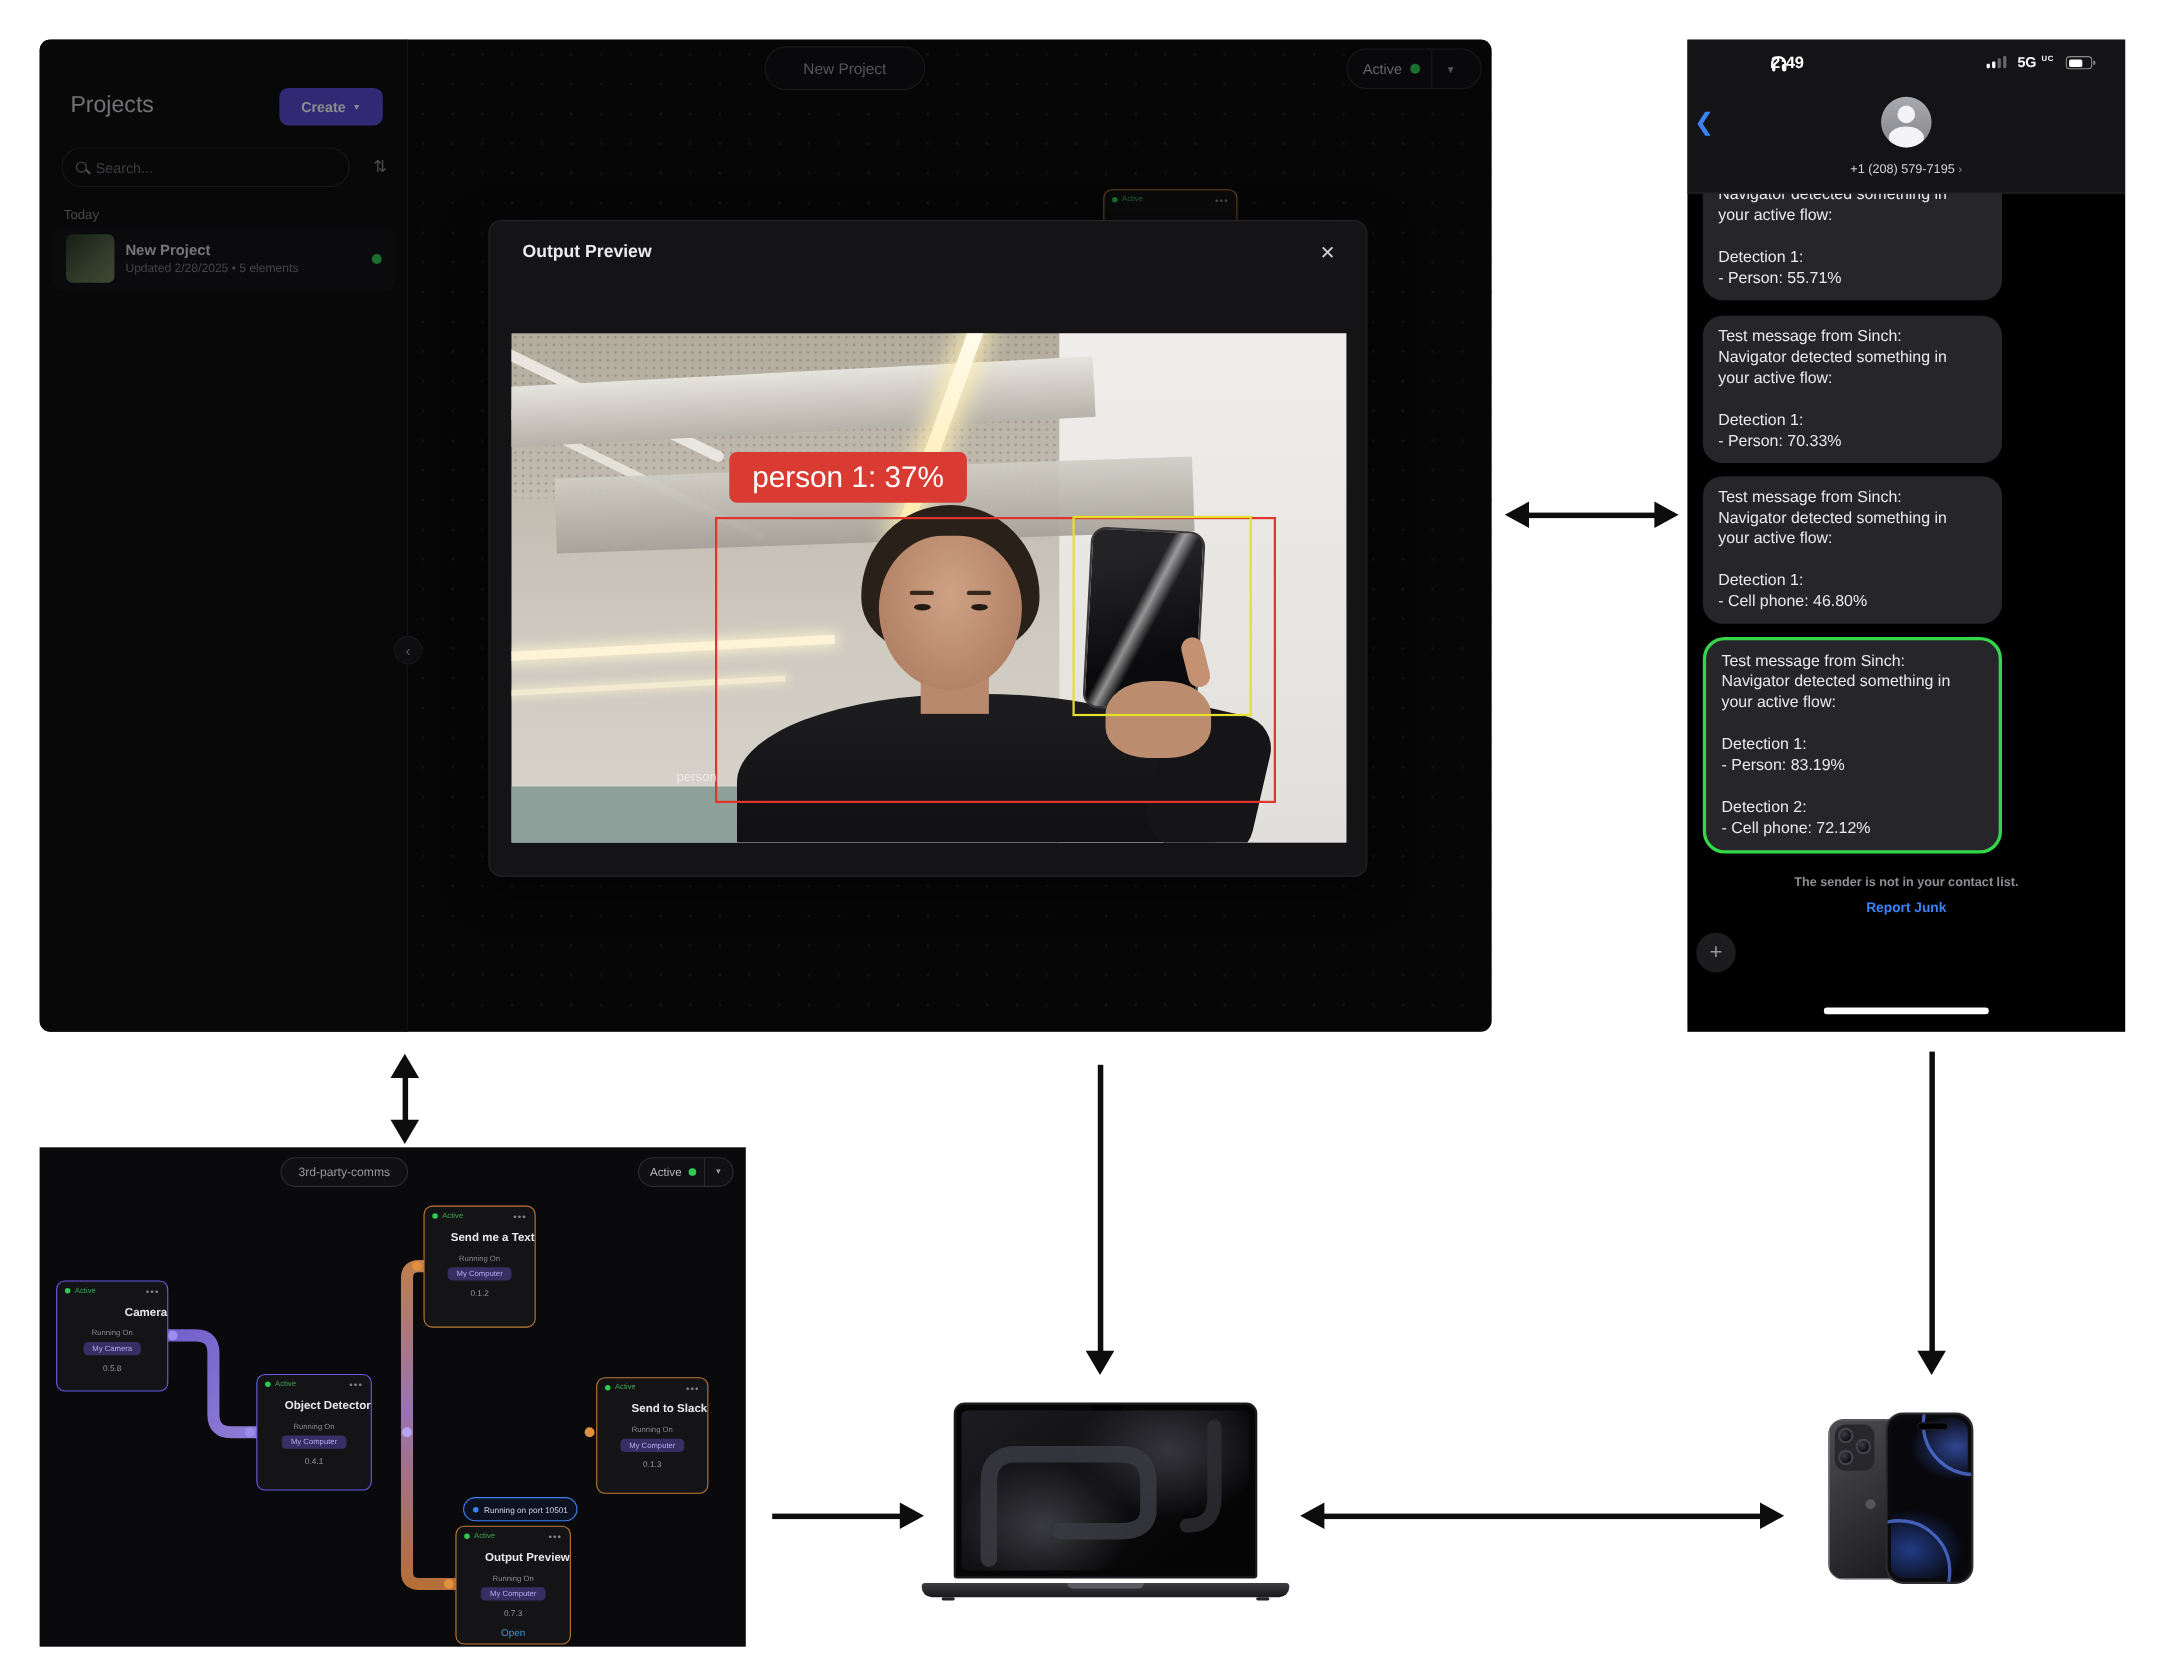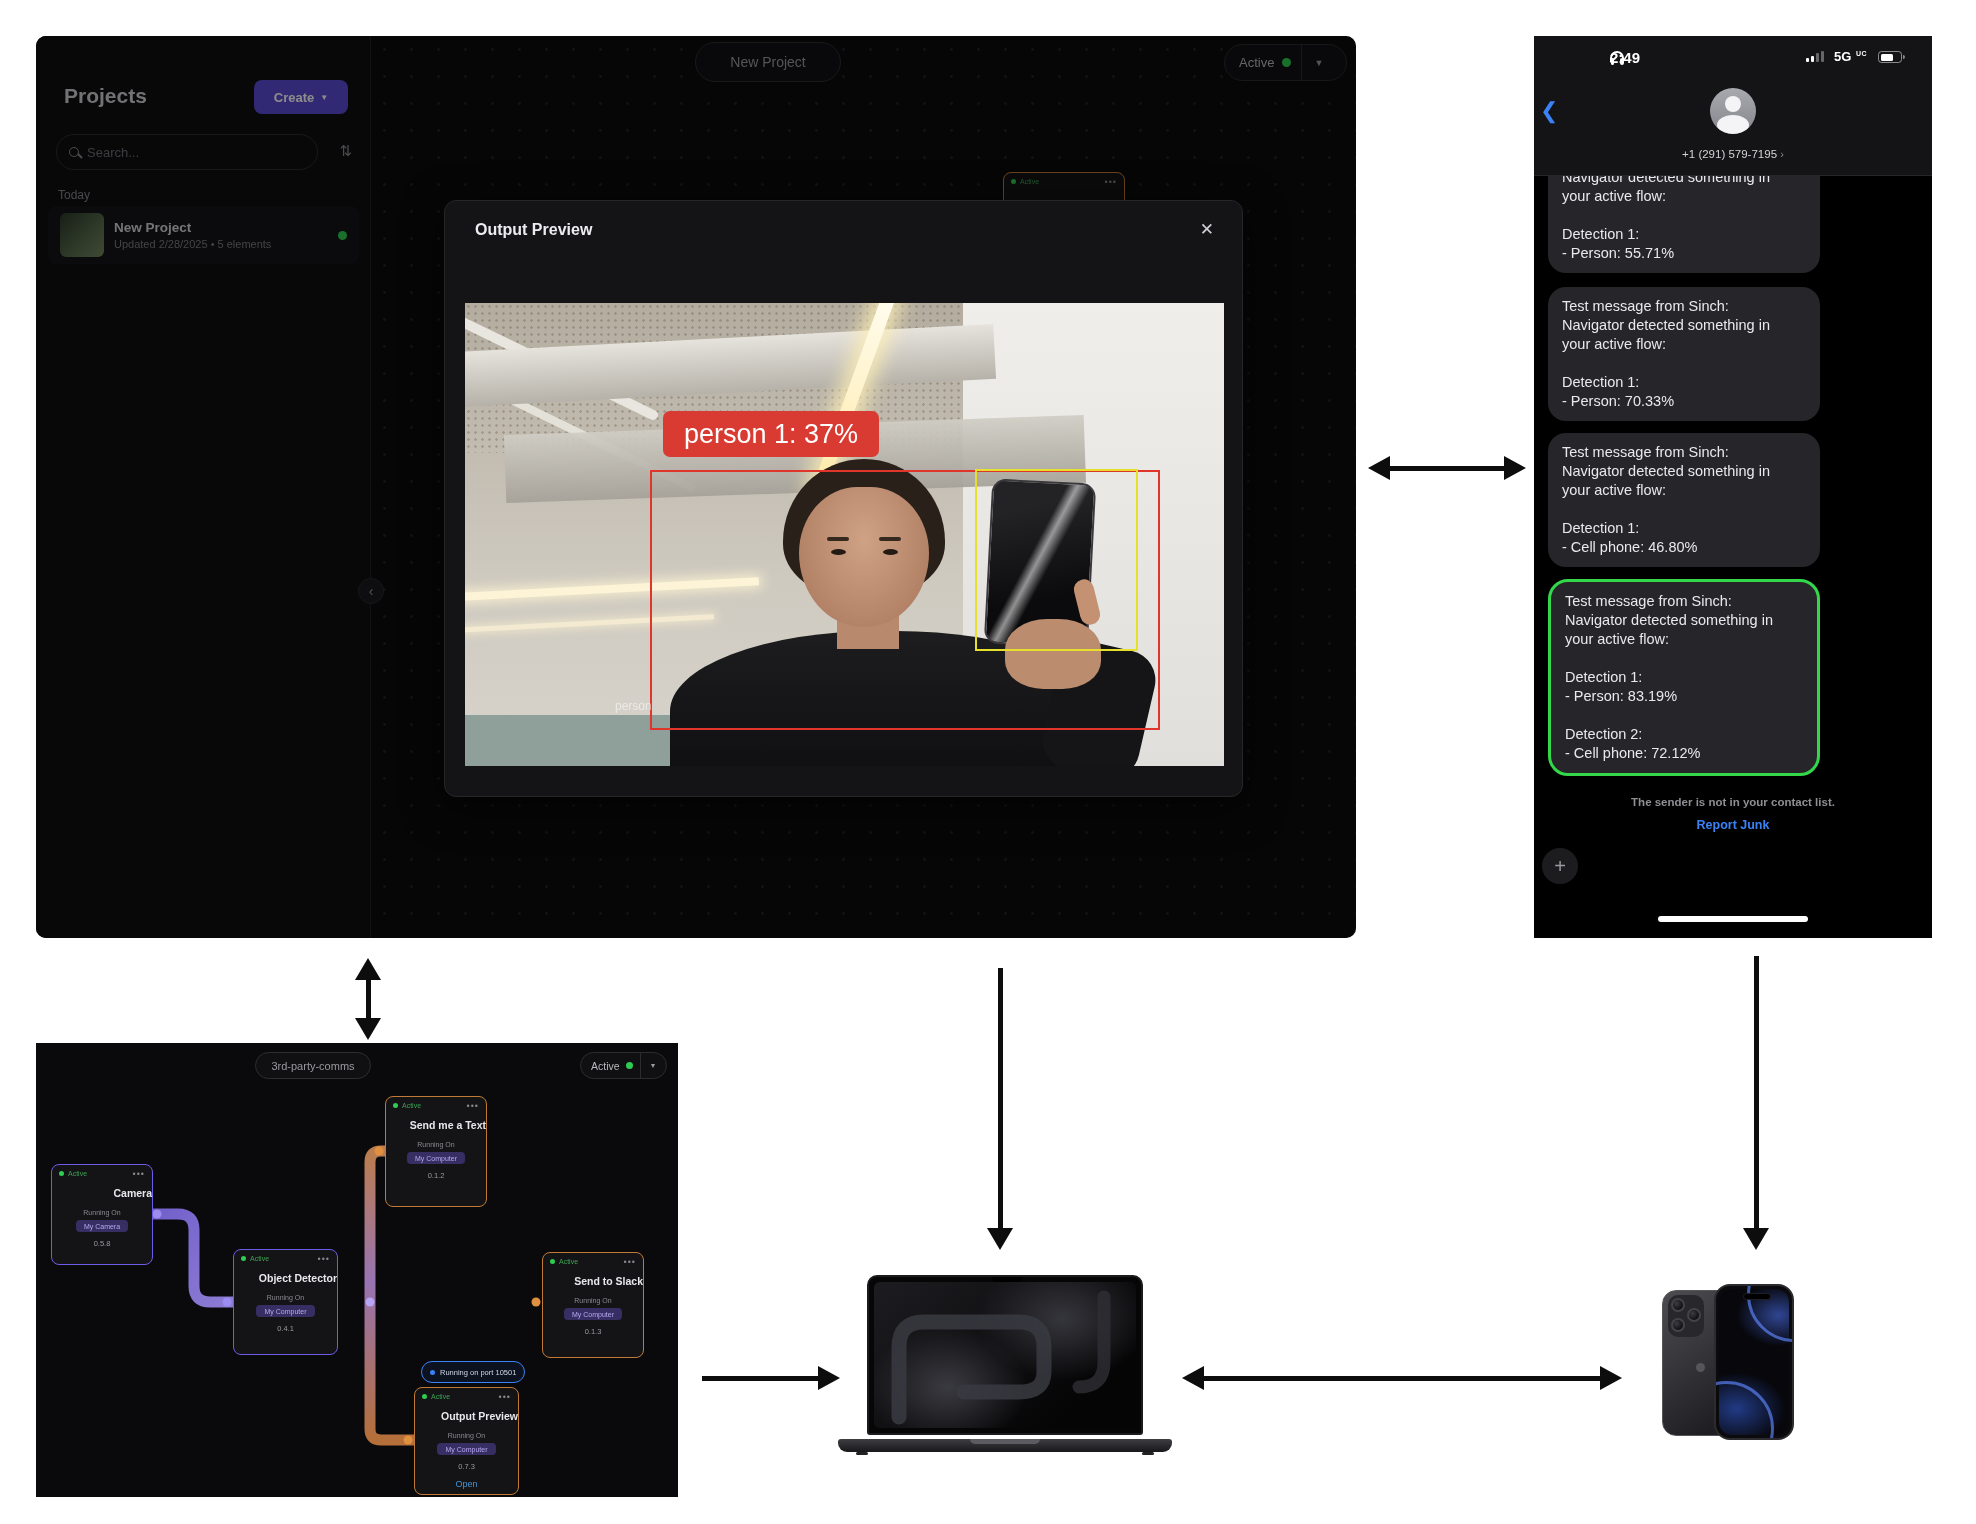--- a/index.html
+++ b/index.html
@@ -8,21 +8,21 @@
 
   
   .abs { position:absolute; }
   .dots { background-image: radial-gradient(circle, #222228 1.3px, transparent 1.5px); background-size: 27px 27px; }
   .dots-dim { background-image: radial-gradient(circle, #1c1c22 1.2px, transparent 1.4px); background-size: 24px 24px; padding-left: 12px; }
 
   
   #app-panel { left:36px; top:36px; width:1320px; height:902px; background:#0c0c0e; border-radius:10px; overflow:hidden; }
   #app-canvas { left:335px; top:0; width:985px; height:902px; }
   #app-sidebar { left:0; top:0; width:335px; height:902px; background:#0f0f12; border-right:1px solid #1f1f23; z-index:3; }
-  .sb-title { position:absolute; left:28px; top:48px; font-size:21px; font-weight:700; color:#cfcfd4; }
+  .sb-title { position:absolute; left:28px; top:48px; font-size:21px; font-weight:400; color:#cfcfd4; }
   .create-btn { position:absolute; right:22px; top:44px; width:94px; height:34px; background:#5b4bd5; border-radius:8px; color:#fff; font-size:13px; font-weight:600; display:flex; align-items:center; justify-content:center; gap:6px; }
   .search-row { position:absolute; left:20px; top:98px; width:262px; height:36px; border:1.3px solid #2e2e33; border-radius:18px; display:flex; align-items:center; padding:0 12px; gap:8px; }
   .search-row input { background:transparent; border:none; outline:none; color:#9a9aa0; font-size:13px; width:170px; font-family:"Liberation Sans",sans-serif; }
   .search-row input::placeholder { color:#6f6f75; }
   .mag { width:10px; height:10px; border:1.6px solid #8a8a90; border-radius:50%; position:relative; flex:none; }
   .mag::after { content:''; position:absolute; width:6px; height:1.6px; background:#8a8a90; transform:rotate(45deg); right:-5px; bottom:-1px; }
   .sort-ic { position:absolute; right:18px; top:106px; color:#8a8a90; font-size:15px; }
   .sb-section { position:absolute; left:22px; top:152px; font-size:12px; color:#85858a; }
   .proj-item { position:absolute; left:12px; top:170px; width:311px; height:58px; background:#141418; border-radius:8px; display:flex; align-items:center; padding:0 12px; gap:10px; }
   .thumb { width:44px; height:44px; border-radius:6px; background:linear-gradient(135deg,#2c3829 0%, #55684a 55%, #76865f 100%); flex:none; }
@@ -297,21 +297,21 @@
           <i style="height:4px"></i>
           <i style="height:6.5px"></i>
           <i style="height:9px"></i>
           <i style="height:11px"></i>
         </div>
       <div class="net">5G</div>
       <div class="netsub">UC</div>
       <div class="batt"></div>
       <div class="back-chev">❮</div>
       <div class="avatar"></div>
-      <div class="contact"><span>+1 (291) 579-7195</span> <span class="chev">›</span></div>
+      <div class="contact"><span>+1 (208) 579-7195</span> <span class="chev">›</span></div>
     </div>
 
     <div class="notice" style="top:760px;">The sender is not in your contact list.</div>
     <div class="junk" style="top:782px;">Report Junk</div>
     <div class="plus-btn">+</div>
     <div class="homebar"></div>
   </div>
 
   <div class="abs dots-dim" id="flow-panel">
     <svg width="642" height="454" style="position:absolute;left:0;top:0;">

